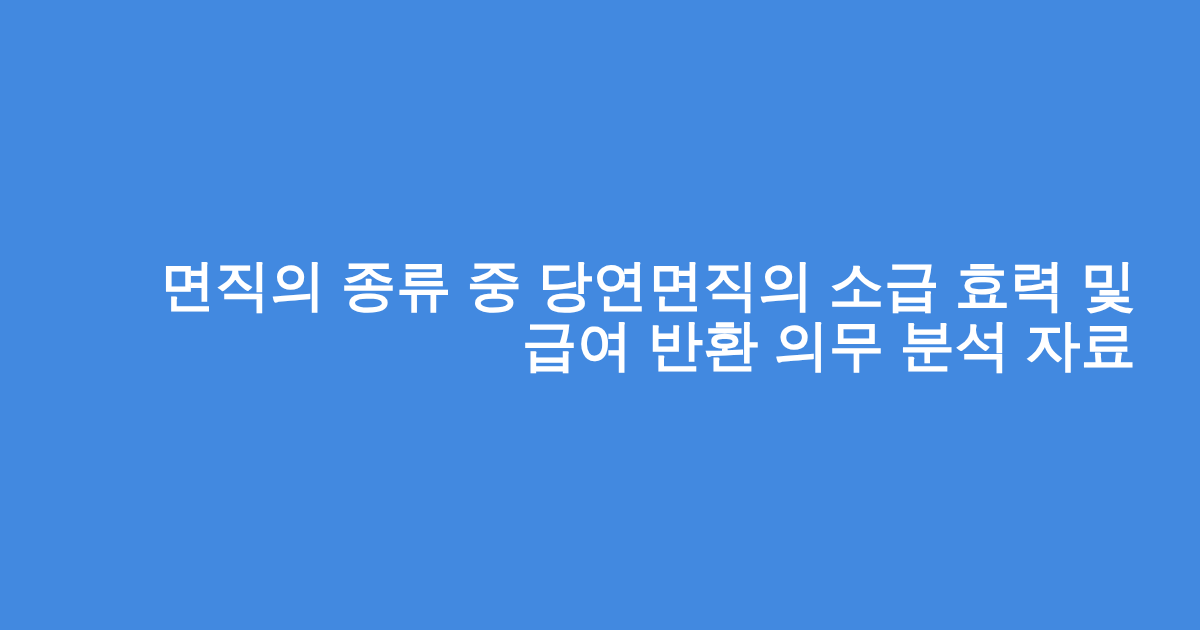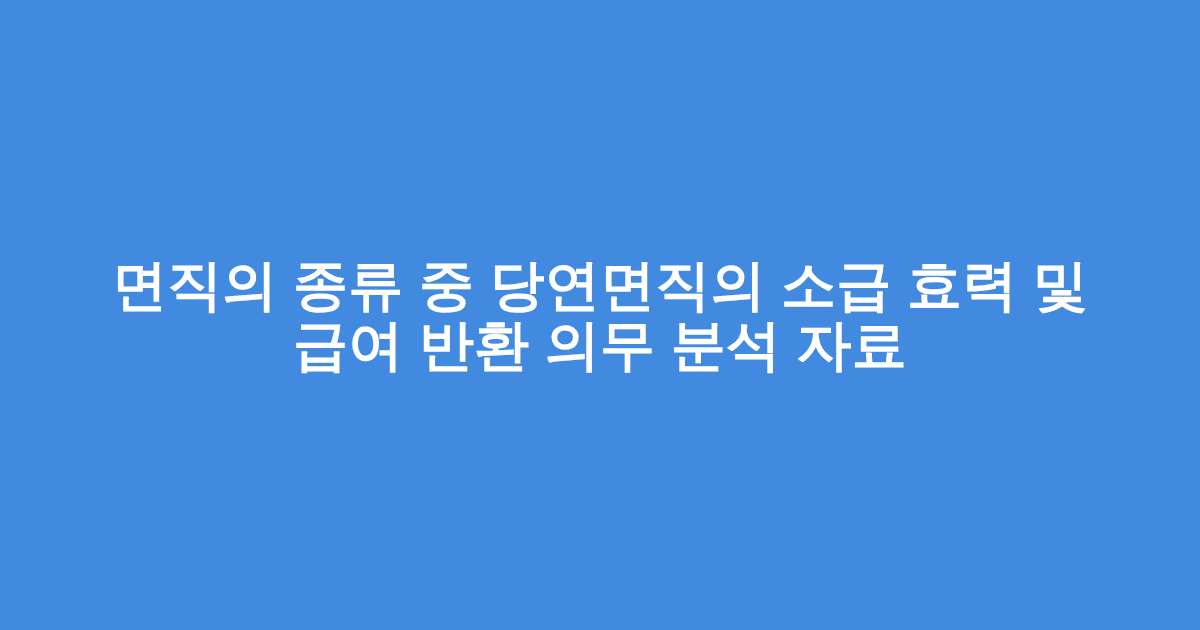--- a/index.html
+++ b/index.html
@@ -43,15 +43,15 @@
     word-break: keep-all;
     white-space: normal;
     text-rendering: geometricPrecision;
   }
 </style>
 </head>
 <body style="background-color: rgb(66, 137, 224);">
 
 <div class="og-banner" style="background-color: rgb(66, 137, 224);">
   <div class="banner-inner">
-    <h1 class="banner-title" style="color: rgb(255, 255, 255); text-align: center;">면직의 종류 중 당연면직의 소급 효력 및 급여 반환 의무 분석 자료</h1>
+    <h1 class="banner-title" style="color: rgb(255, 255, 255); text-align: right;">면직의 종류 중 당연면직의 소급 효력 및 급여 반환 의무 분석 자료</h1>
   </div>
 </div>
 
 </body></html>

